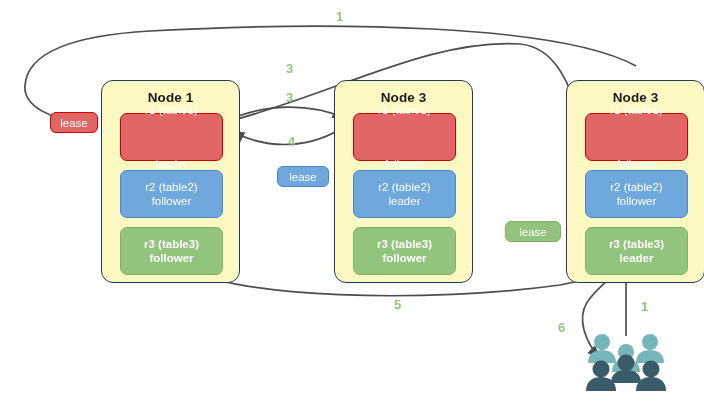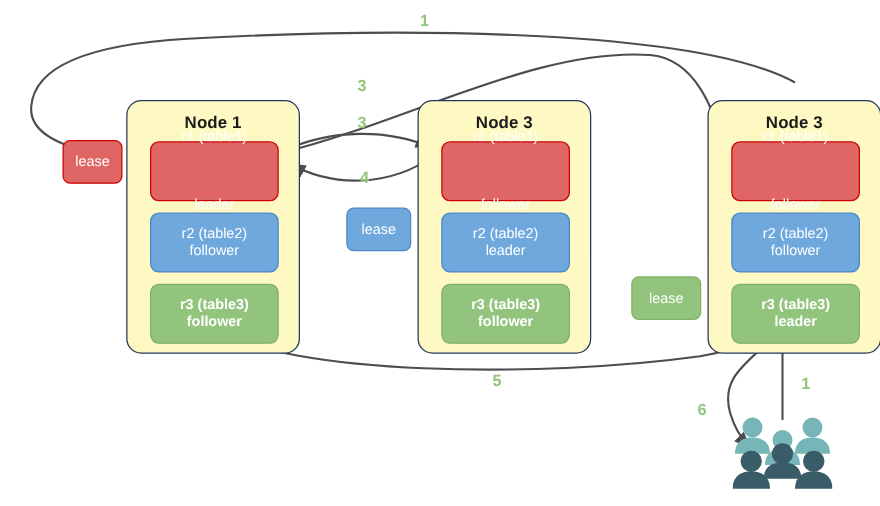--- a/index.html
+++ b/index.html
@@ -49,21 +49,21 @@
   .rep-r3{background:#93c47d;border:1.6px solid #7fb069;font-weight:bold;}
   .rep-line{display:block;}
 
   .lease{
     position:absolute;
     border-radius:6px;
     box-sizing:border-box;
     display:flex;align-items:center;justify-content:center;
     color:#ffffff;
     font-size:11.5px;
-    height:35px;
+    height:21px;
   }
   .lease-red{background:#e06666;border:1.6px solid #cc0000;}
   .lease-blue{background:#6fa8dc;border:1.6px solid #4a86c8;}
   .lease-green{background:#93c47d;border:1.6px solid #7fb069;}
 
   .step{
     position:absolute;
     color:#93c47d;
     font-size:13px;
     font-weight:bold;

